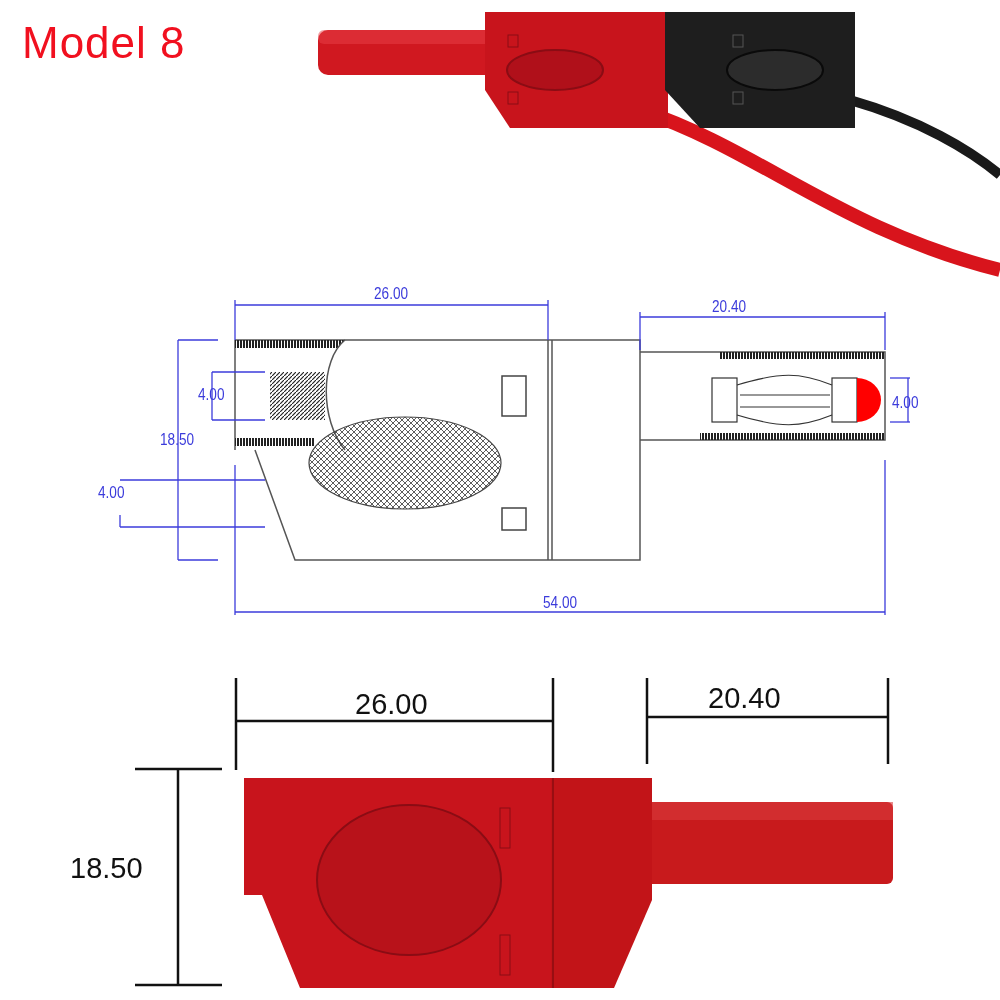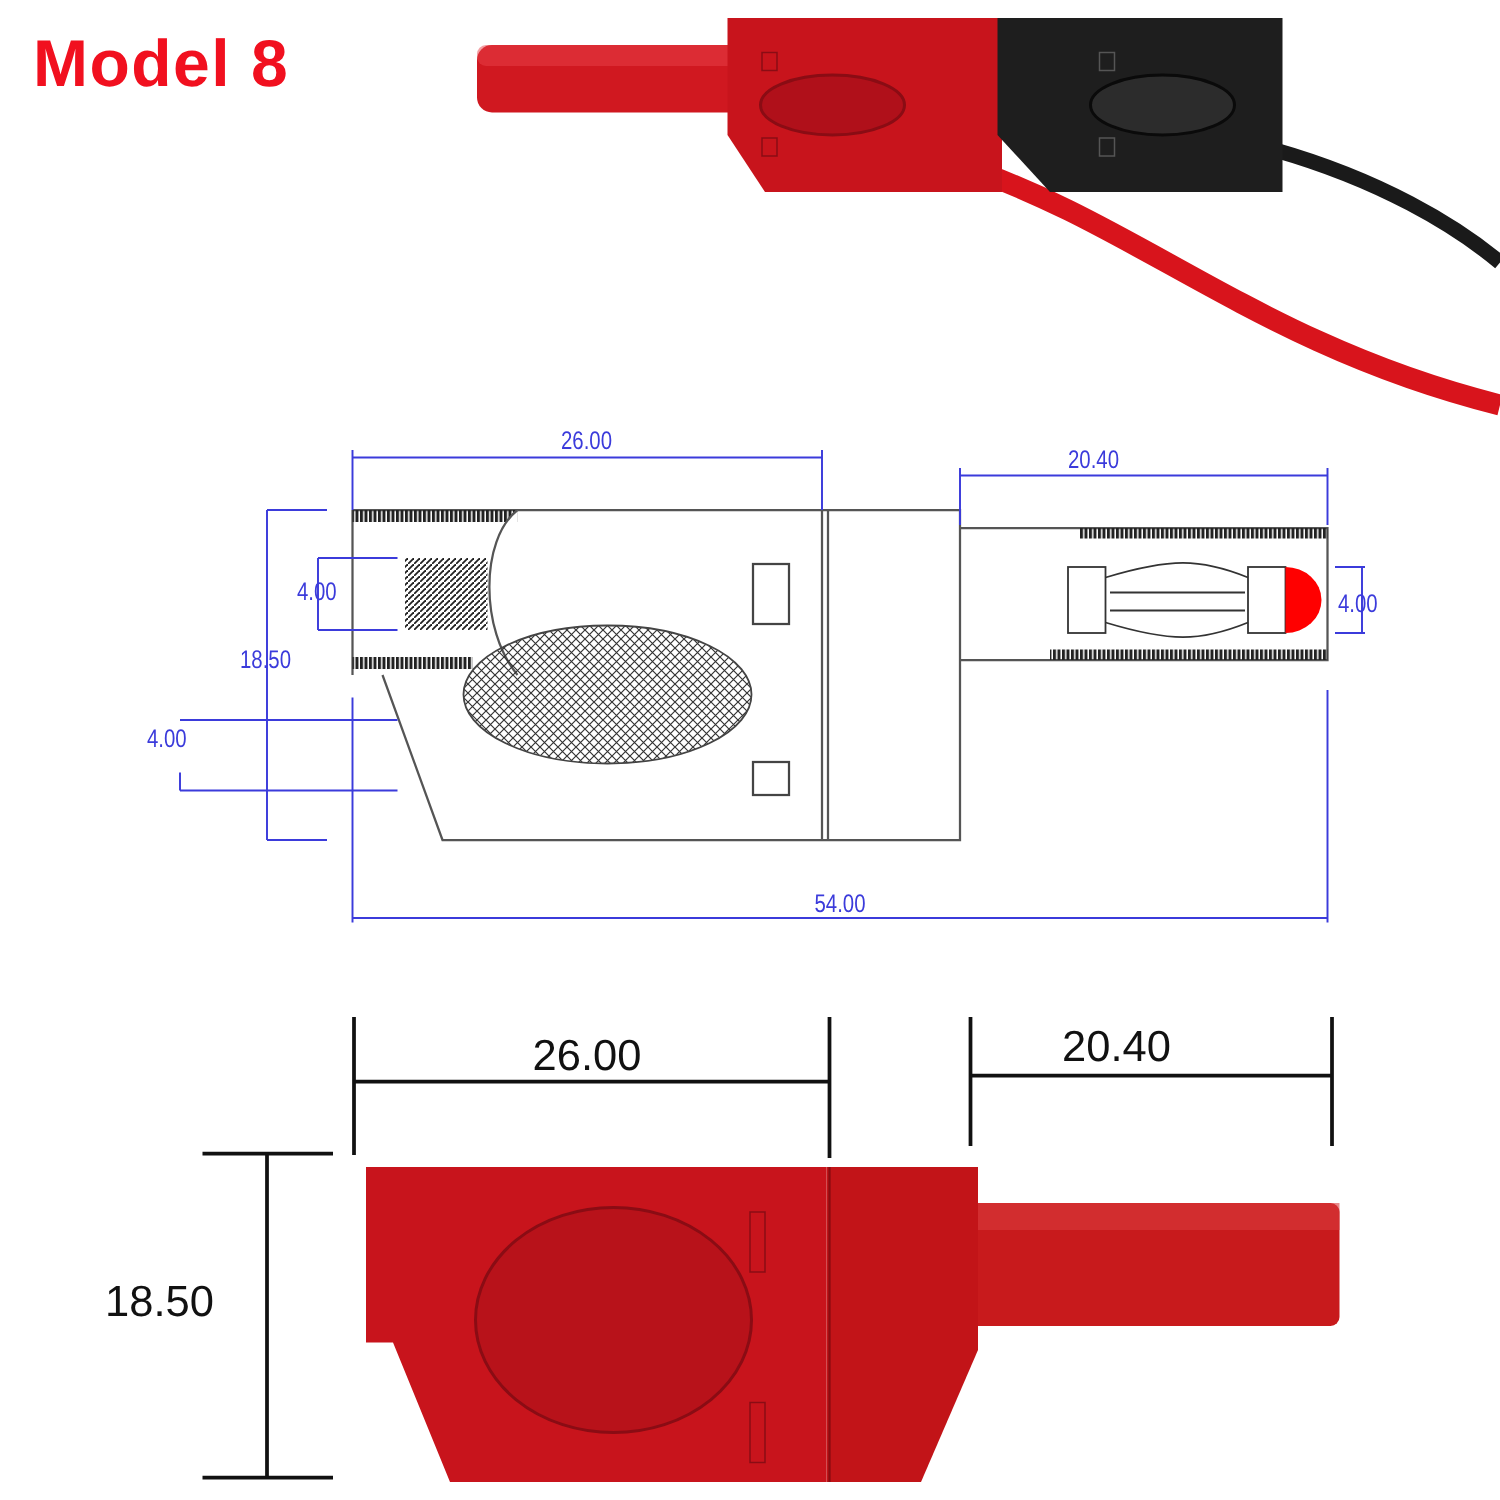--- a/index.html
+++ b/index.html
@@ -1,17 +1,17 @@
 <!DOCTYPE html>
 <html><head>
 <meta charset="utf-8">
 <style>
 html,body{margin:0;padding:0;background:#fff;}
 body{width:1000px;height:1000px;position:relative;overflow:hidden;font-family:"Liberation Sans",sans-serif;}
-.title{position:absolute;left:22px;top:18px;font-size:44px;font-weight:bold;color:#f1101f;letter-spacing:1px;}
+.title{position:absolute;left:22px;top:18px;font-size:44px;font-weight:normal;color:#f1101f;letter-spacing:1px;}
 svg{position:absolute;left:0;top:0;}
 .lbl{position:absolute;font-family:"Liberation Sans",sans-serif;}
 .blue{color:#3b3bdb;font-size:17px;transform:scaleX(0.8);transform-origin:left top;}
 .black{color:#111;font-size:29px;}
 </style>
 </head>
 <body>
 
 <div class="title">Model  8</div>
 

